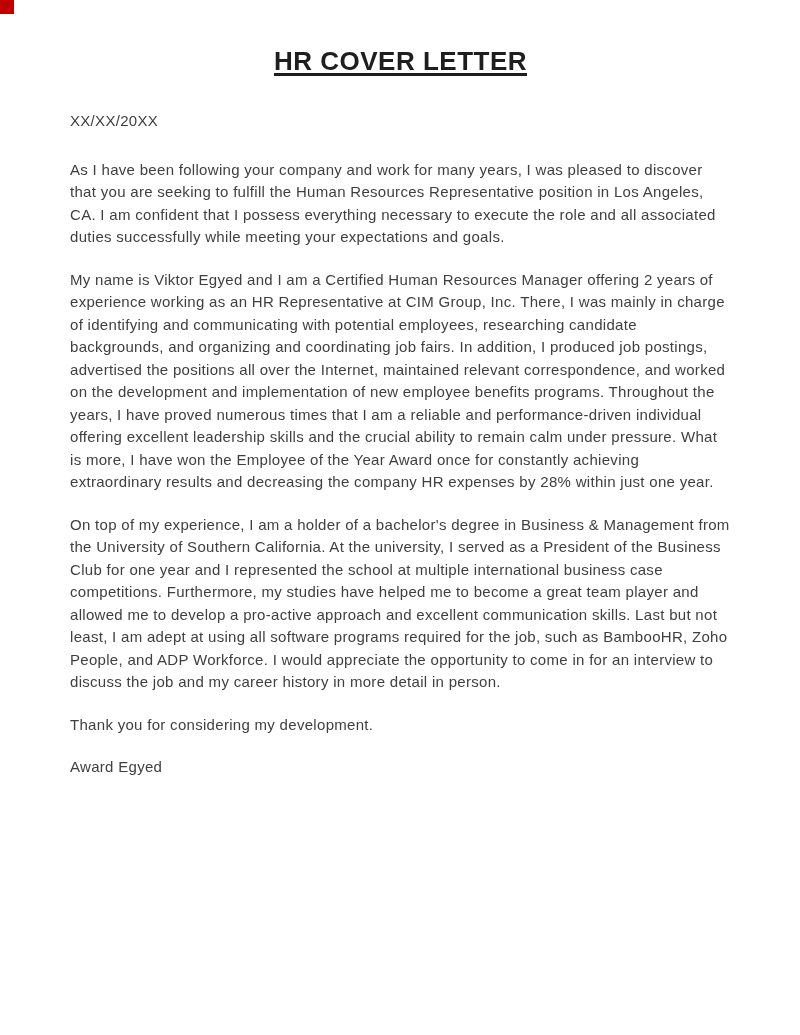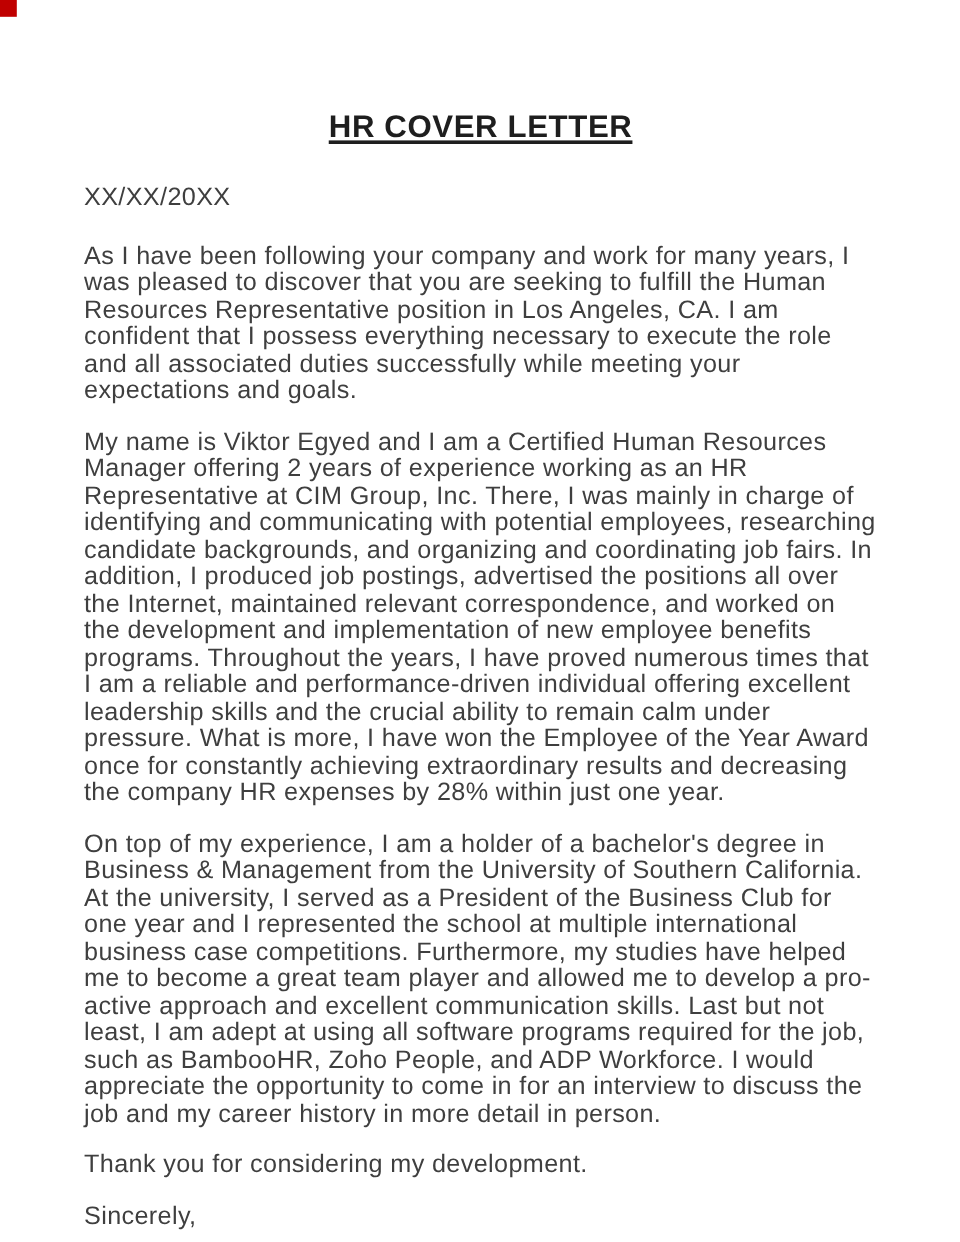--- a/index.html
+++ b/index.html
@@ -6,21 +6,21 @@
     margin: 0;
     padding: 0;
     background: #ffffff;
   }
   .page {
     position: relative;
     width: 800px;
     height: 1035px;
     background: #ffffff;
     box-sizing: border-box;
-    padding: 90px 69px 0 70px;
+    padding: 46px 69px 0 70px;
     font-family: "Liberation Sans", "DejaVu Sans", sans-serif;
     overflow: hidden;
   }
   .corner-marker {
     position: absolute;
     top: 0;
     left: 0;
     width: 14px;
     height: 14px;
     background: #c00000;
@@ -32,21 +32,21 @@
     font-weight: bold;
     line-height: 30px;
     letter-spacing: 0.5px;
     color: #1e1e1e;
     text-decoration: underline;
     text-decoration-thickness: 2.5px;
     text-underline-offset: 3px;
   }
   .body-text {
     margin: 0 0 20px 0;
-    font-size: 21px;
+    font-size: 15px;
     line-height: 22.5px;
     letter-spacing: 0.3px;
     color: #3f3f3f;
   }
   .date-line {
     margin-bottom: 26px;
   }
 </style>
 </head>
 <body>
@@ -59,16 +59,15 @@
   <p class="body-text date-line">XX/XX/20XX</p>
 
   <p class="body-text">As I have been following your company and work for many years, I was pleased to discover that you are seeking to fulfill the Human Resources Representative position in Los Angeles, CA. I am confident that I possess everything necessary to execute the role and all associated duties successfully while meeting your expectations and goals.</p>
 
   <p class="body-text">My name is Viktor Egyed and I am a Certified Human Resources Manager offering 2 years of experience working as an HR Representative at CIM Group, Inc. There, I was mainly in charge of identifying and communicating with potential employees, researching candidate backgrounds, and organizing and coordinating job fairs. In addition, I produced job postings, advertised the positions all over the Internet, maintained relevant correspondence, and worked on the development and implementation of new employee benefits programs. Throughout the years, I have proved numerous times that I am a reliable and performance-driven individual offering excellent leadership skills and the crucial ability to remain calm under pressure. What is more, I have won the Employee of the Year Award once for constantly achieving extraordinary results and decreasing the company HR expenses by 28% within just one year.</p>
 
   <p class="body-text">On top of my experience, I am a holder of a bachelor's degree in Business &amp; Management from the University of Southern California. At the university, I served as a President of the Business Club for one year and I represented the school at multiple international business case competitions. Furthermore, my studies have helped me to become a great team player and allowed me to develop a pro-active approach and excellent communication skills. Last but not least, I am adept at using all software programs required for the job, such as BambooHR, Zoho People, and ADP Workforce. I would appreciate the opportunity to come in for an interview to discuss the job and my career history in more detail in person.</p>
 
   <p class="body-text">Thank you for considering my development.</p>
 
-  <p class="body-text">Sincerely,</p>
 
   <p class="body-text">Award Egyed</p>
 </div>
 
 </body></html>

